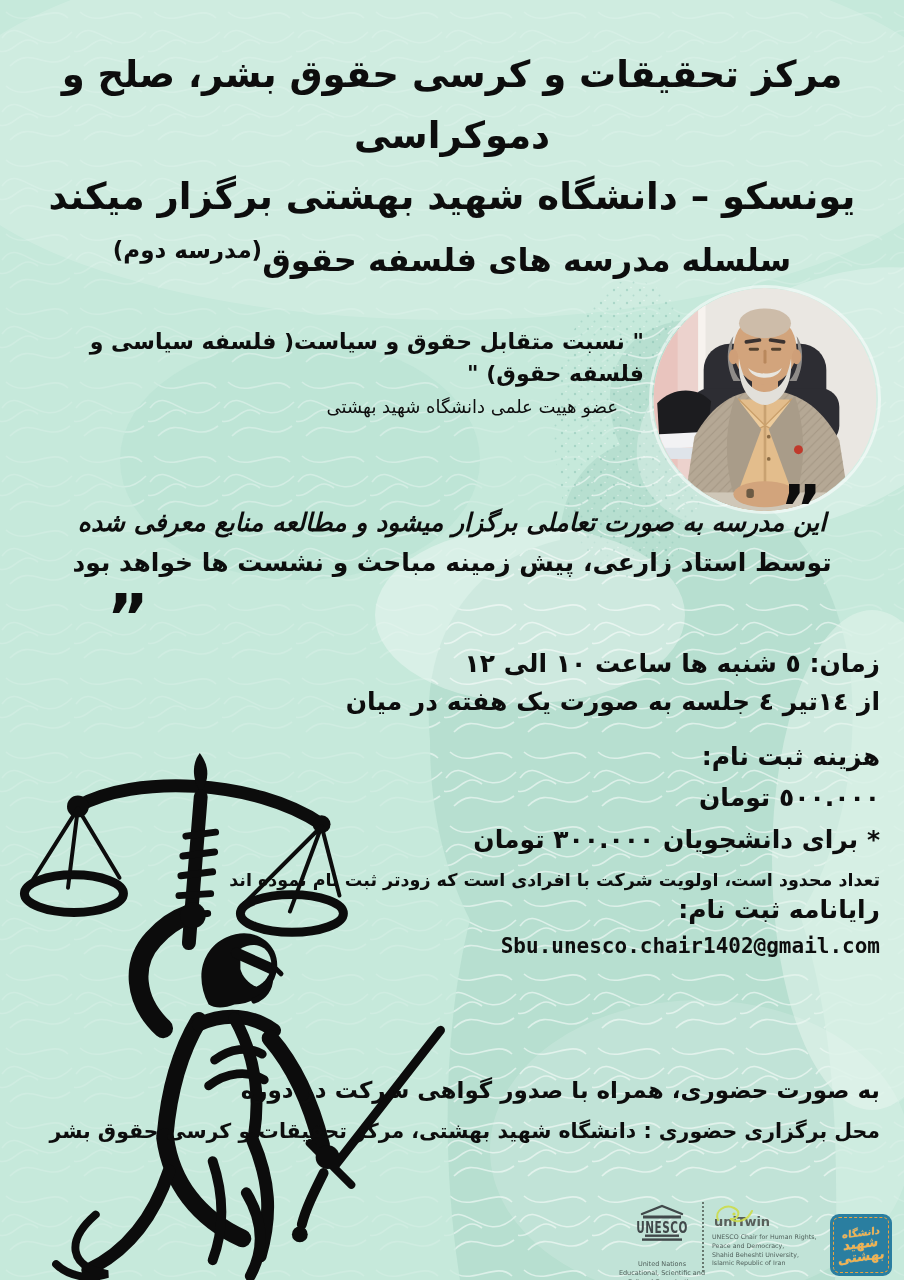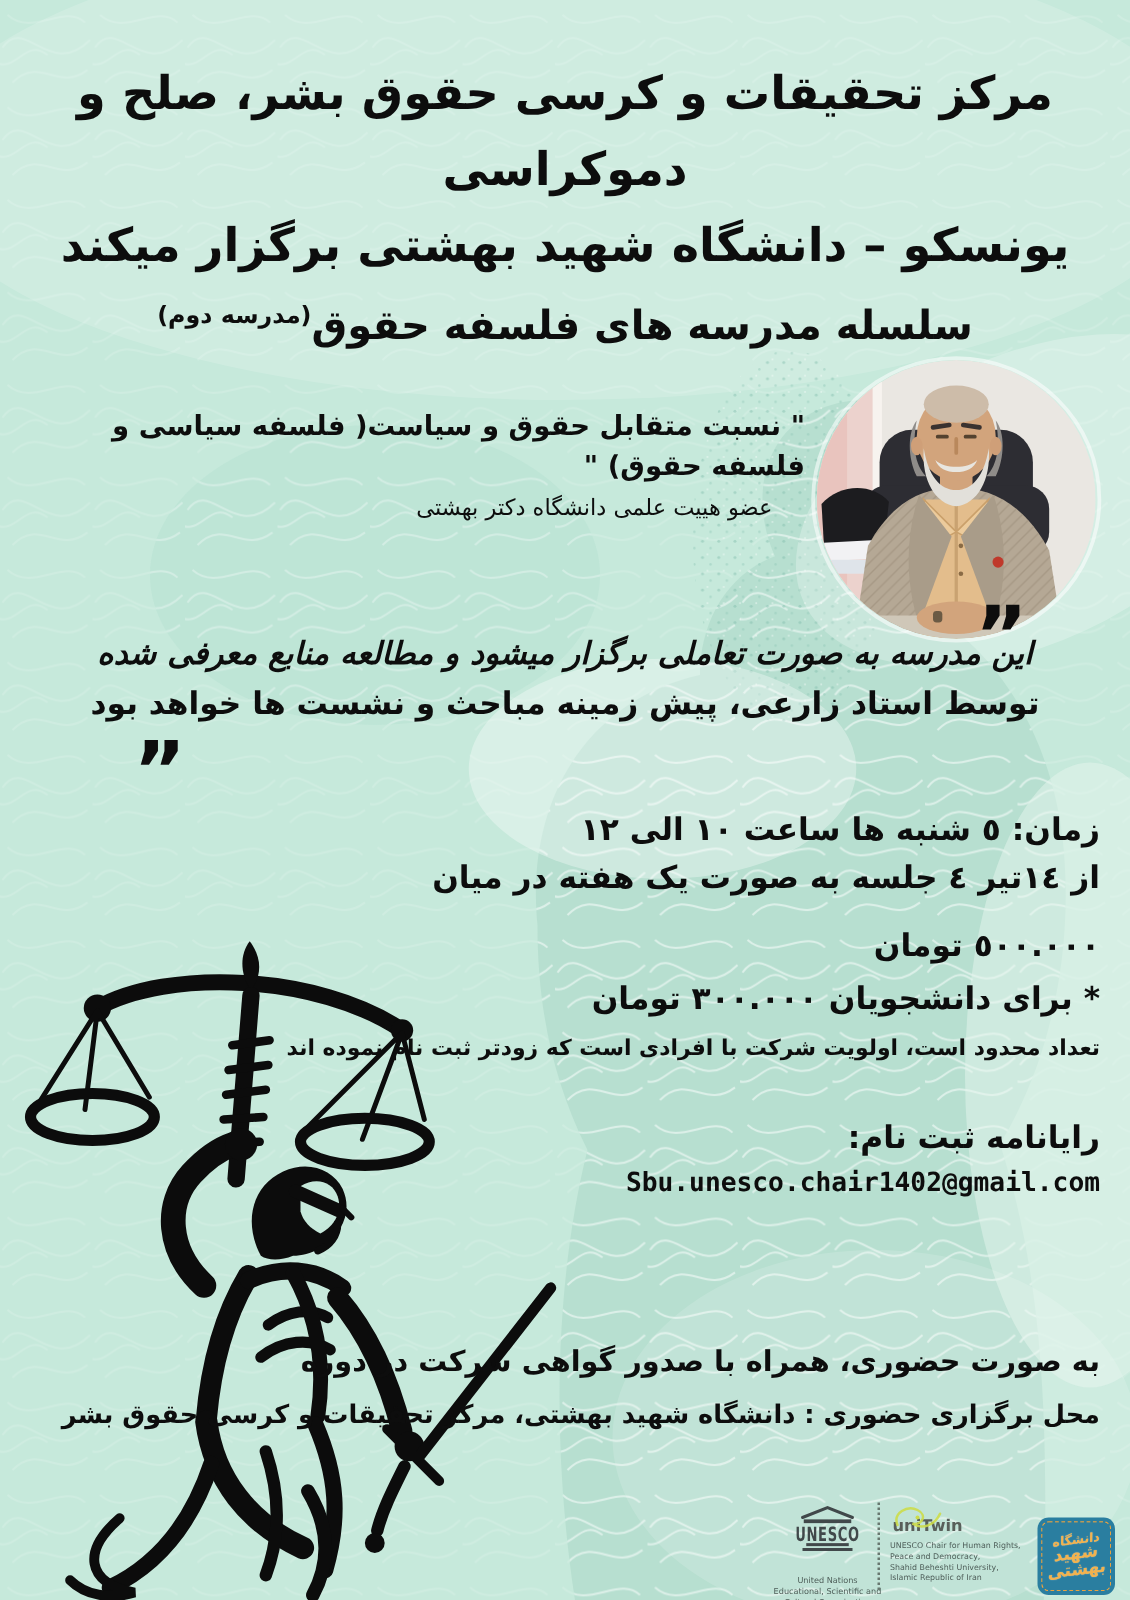--- a/index.html
+++ b/index.html
@@ -8,21 +8,21 @@
     background:#86efac;margin:0 auto;
     font-family:"DejaVu Sans",sans-serif;color:#0d0d0d;
   }
   .poster svg{display:block;}
   .abs{position:absolute;}
   .rtl{direction:rtl;unicode-bidi:plaintext;}
   
   .title-block{position:absolute;top:44px;left:0;right:0;text-align:center;}
   .title-line{font-size:37px;font-weight:bold;line-height:61px;letter-spacing:-0.5px;}
   .series-line{margin-top:14px;font-size:32px;font-weight:bold;}
-  .series-note{font-size:19px;font-weight:bold;position:relative;top:-13px;}
+  .series-note{font-size:23px;font-weight:bold;position:relative;top:-13px;}
   
   .photo{position:absolute;left:652px;top:288px;width:226px;height:223px;border-radius:50%;
          overflow:hidden;box-shadow:0 0 0 3px rgba(255,255,255,.55);}
   .speaker-block{position:absolute;top:326px;right:260px;left:16px;text-align:right;}
   .speaker-topic{font-size:22px;font-weight:bold;line-height:32px;}
   .speaker-name{font-size:22px;line-height:30px;margin-top:11px;padding-left:0;padding-right:26px;}
   .speaker-affiliation{font-size:18px;line-height:26px;margin-top:4px;padding-right:26px;}
   
   .quote-block{position:absolute;top:503px;left:30px;right:30px;text-align:center;font-weight:bold;}
   .quote-line1{font-size:25px;line-height:40px;font-style:italic;}
@@ -197,36 +197,37 @@
         <path d="M46 38 C45 52 51 62 60 63 C69 62 75 52 74 38 C72 50 67 56 60 56 C53 56 48 50 46 38 Z" fill="#e2e0da"></path>
         <rect x="0" y="110" width="120" height="10" fill="#cfc7b8"></rect>
         <ellipse cx="60" cy="111" rx="17" ry="7" fill="#d2a47c"></ellipse>
         <rect x="50" y="108" width="4" height="5" rx="1.5" fill="#6b5a44"></rect>
       </g>
     </svg>
   </div>
 
   <div class="speaker-block rtl">
     <div class="speaker-topic">" نسبت متقابل حقوق و سیاست( فلسفه سیاسی و فلسفه حقوق) "</div>
-    <div class="speaker-affiliation">عضو هییت علمی دانشگاه دکتر بهشتی</div>
+    <div class="speaker-affiliation">عضو هییت علمی دانشگاه شهید بهشتی</div>
   </div>
 
   <div class="quote-block rtl">
     <span class="quote-open">”</span>
     <div class="quote-line1">این مدرسه به صورت تعاملی برگزار میشود و مطالعه منابع معرفی شده</div>
     <div class="quote-line2">توسط استاد زارعی، پیش زمینه مباحث و نشست ها خواهد بود</div>
     <span class="quote-close">„</span>
   </div>
 
   <div class="schedule rtl">
     <div>زمان: ٥ شنبه ها ساعت ١٠ الی ١٢</div>
     <div>از ١٤تیر ٤ جلسه به صورت یک هفته در میان</div>
   </div>
 
   <div class="fees rtl">
+    <div class="fees-heading">هزینه ثبت نام:</div>
     <div class="fees-general">٥٠٠.٠٠٠ تومان</div>
     <div class="fees-students">* برای دانشجویان ٣٠٠.٠٠٠ تومان</div>
     <div class="fees-note">تعداد محدود است، اولویت شرکت با افرادی است که زودتر ثبت نام نموده اند</div>
   </div>
 
   <div class="reg rtl">
     <div class="reg-heading">رایانامه ثبت نام:</div>
     <div class="reg-email">Sbu.unesco.chair1402@gmail.com</div>
   </div>
 

